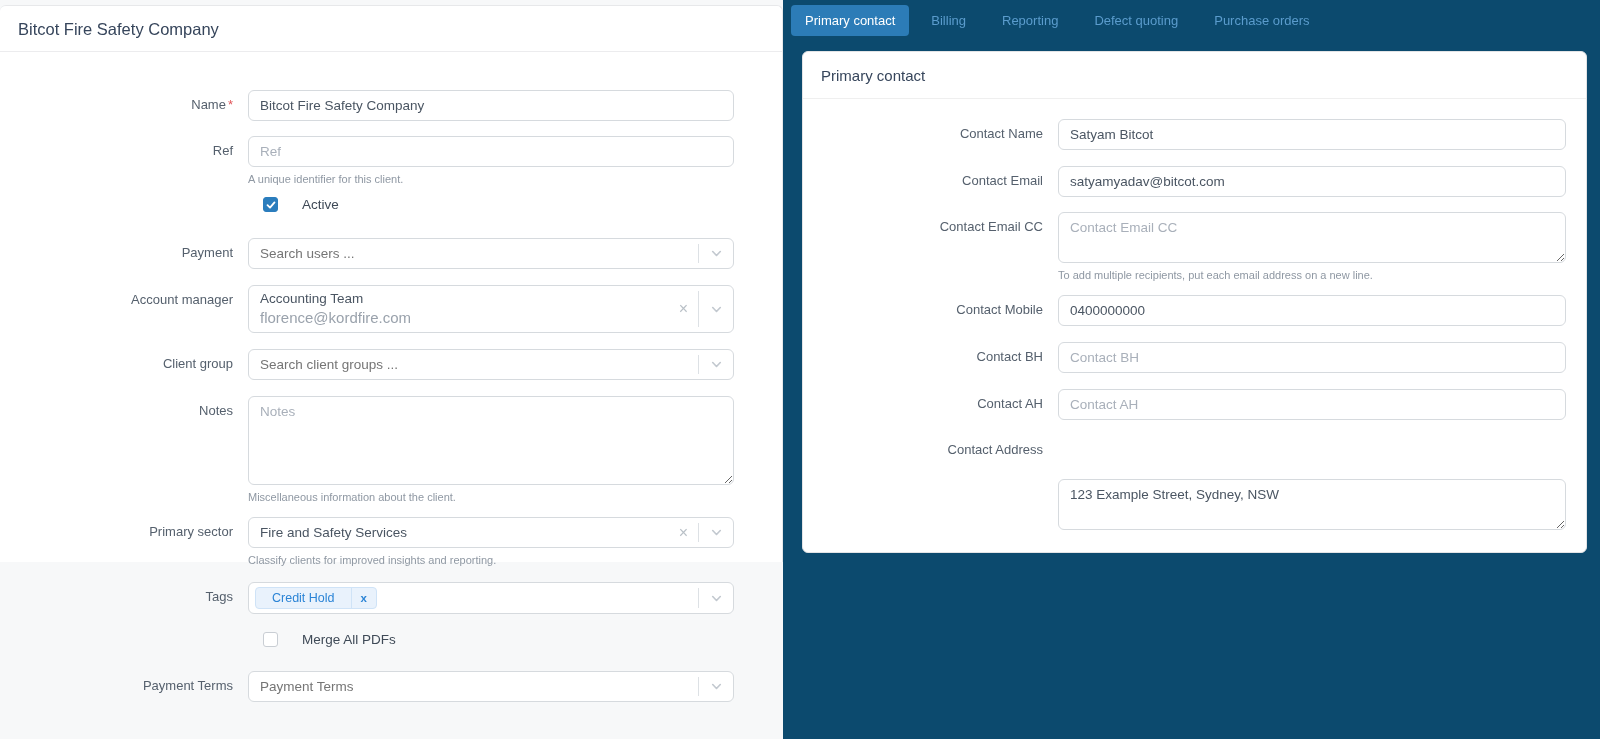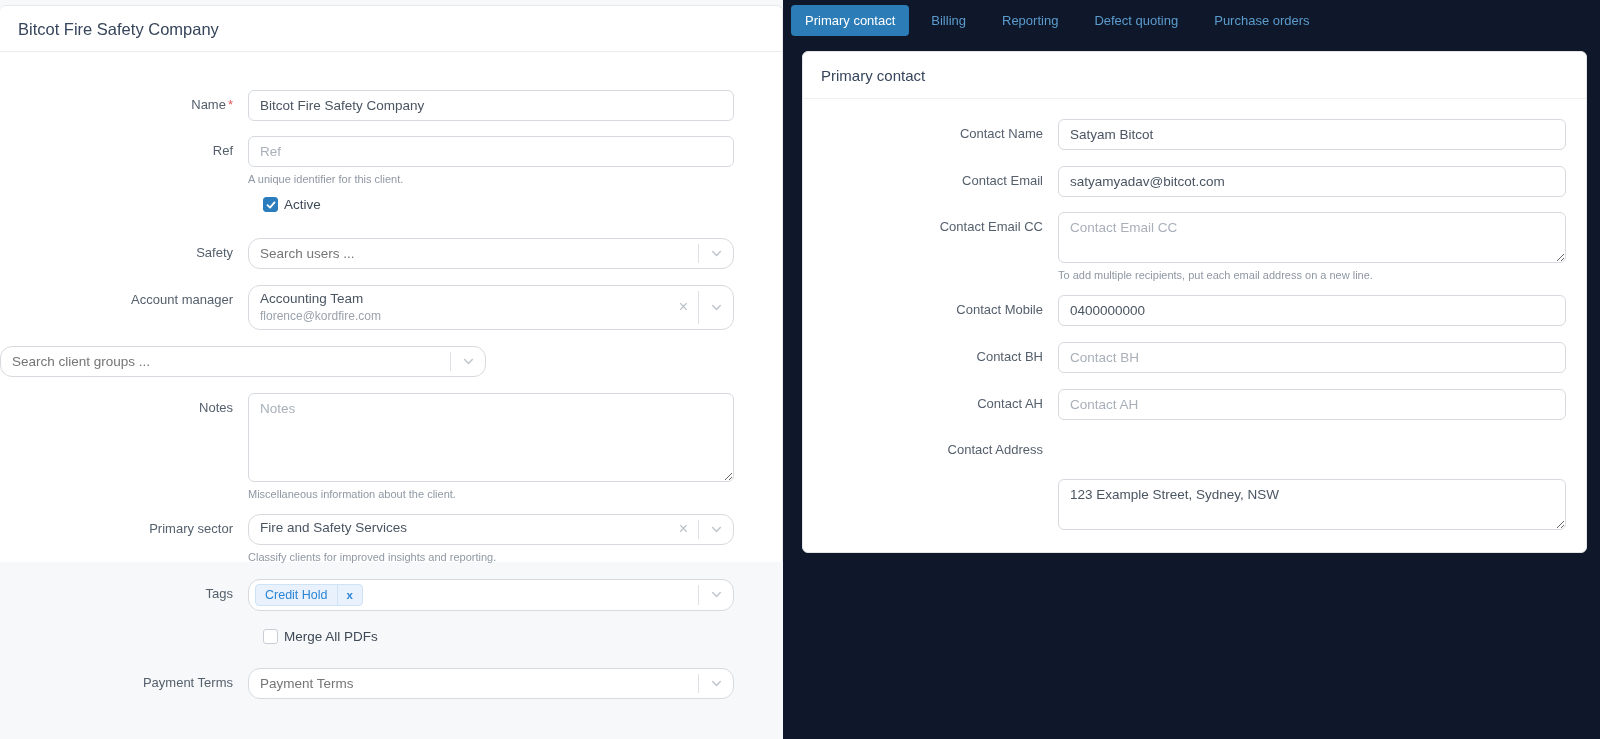--- a/index.html
+++ b/index.html
@@ -48,61 +48,61 @@
   }
   .txt-input::placeholder,textarea::placeholder{color:var(--placeholder);opacity:1;}
   textarea.txt-area{
     width:100%;border:1px solid var(--border);border-radius:6px;
     padding:7px 11px;font-size:13.5px;color:var(--value);outline:none;
     font-family:"Liberation Sans", sans-serif;resize:vertical;display:block;background:#fff;
   }
   .hint{font-size:11px;color:var(--hint);margin-top:6px;}
   
   .select{
-    display:flex;border:1px solid var(--border);
-    border-radius:12px;background:#fff;min-height:31px;position:relative;
+    display:flex;align-items:center;border:1px solid var(--border);
+    border-radius:6px;background:#fff;min-height:31px;position:relative;
   }
   .select .sel-input{
     flex:1;border:none;outline:none;height:29px;padding:0 11px;
     font-size:13.5px;color:var(--value);border-radius:6px;background:transparent;
     font-family:"Liberation Sans", sans-serif;
   }
   .sel-value{flex:1;padding:5px 11px;font-size:13.5px;color:var(--value);line-height:1.2;}
-  .sel-value .sub{font-size:12px;color:#9aa2ac;margin-top:2px;}
+  .sel-value .sub{font-size:15px;color:#9aa2ac;margin-top:2px;}
   .sel-controls{display:flex;align-items:center;flex-shrink:0;align-self:stretch;}
   .clear-x{
     font-size:16px;color:#b9c0c7;padding:0 10px;cursor:pointer;line-height:1;
     display:flex;align-items:center;align-self:stretch;
   }
   .sel-divider{width:1px;background:#dde1e5;align-self:stretch;margin:5px 0;}
   .chev{
     display:flex;align-items:center;justify-content:center;
     width:34px;align-self:stretch;cursor:pointer;
   }
   
-  .check-row{display:flex;align-items:center;gap:6px;}
+  .check-row{display:flex;align-items:center;gap:24px;}
   .checkbox{
     width:15px;height:15px;border-radius:3px;border:1px solid #c9ced4;
     background:#fff;display:inline-flex;align-items:center;justify-content:center;flex-shrink:0;
   }
   .checkbox.checked{background:#2b7dbd;border-color:#2b7dbd;}
   .check-label{font-size:13.5px;color:#3f4a57;}
   
   .tag-wrap{padding:4px 6px;flex:1;display:flex;align-items:center;}
   .tag{
     display:inline-flex;align-items:stretch;border:1px solid #cfe3f7;border-radius:4px;
     background:#e9f2fc;overflow:hidden;font-size:12.5px;color:#2b84d6;
   }
-  .tag .tag-label{padding:3px 9px;display:flex;align-items:center;}
+  .tag .tag-label{padding:3px 16px;display:flex;align-items:center;}
   .tag .tag-x{
     padding:3px 9px;border-left:1px solid #cfe3f7;font-weight:bold;font-size:11.5px;
     display:flex;align-items:center;cursor:pointer;
   }
   
-  .right-panel{position:absolute;left:783px;top:0;width:817px;height:739px;background:#0f172a;}
+  .right-panel{position:absolute;left:783px;top:0;width:817px;height:739px;background:#0c4a6e;}
   .tabs{display:flex;align-items:center;padding:5px 0 0 8px;}
   .tab{
     font-size:13px;padding:8px 14px;color:var(--tab-inactive);
     border-radius:4px;cursor:pointer;margin-right:8px;white-space:nowrap;
   }
   .tab.active{background:var(--accent);color:#fff;}
   .card{
     margin:15px 13px 0 19px;background:#fff;border:1px solid #e3e4e6;border-radius:6px;
   }
   .card-header{
@@ -143,21 +143,21 @@
     <div class="check-row indent-ctl mb26">
       <span class="checkbox checked">
         <svg width="10" height="10" viewBox="0 0 10 10">
             <polyline points="1.5,5.2 4,7.6 8.5,2.4" fill="none" stroke="#ffffff" stroke-width="1.8" stroke-linecap="round" stroke-linejoin="round"></polyline>
           </svg>
       </span>
       <span class="check-label">Active</span>
     </div>
 
     <div class="row mb16">
-      <div class="lbl">Safety</div>
+      <div class="lbl">Payment</div>
       <div class="ctl">
         <div class="select">
           <input class="sel-input" placeholder="Search users ..." style="">
           <div class="sel-controls">
             <span class="sel-divider"></span>
             <span class="chev">
                 <svg width="13" height="13" viewBox="0 0 12 12">
                   <polyline points="2.5,4.2 6,7.8 9.5,4.2" fill="none" stroke="#c2c8cf" stroke-width="1.5" stroke-linecap="round" stroke-linejoin="round"></polyline>
                 </svg>
               </span>
@@ -181,20 +181,21 @@
                 <svg width="13" height="13" viewBox="0 0 12 12">
                   <polyline points="2.5,4.2 6,7.8 9.5,4.2" fill="none" stroke="#c2c8cf" stroke-width="1.5" stroke-linecap="round" stroke-linejoin="round"></polyline>
                 </svg>
               </span>
           </div>
         </div>
       </div>
     </div>
 
     <div class="row mb16">
+      <div class="lbl">Client group</div>
       <div class="ctl">
         <div class="select">
           <input class="sel-input" placeholder="Search client groups ..." style="">
           <div class="sel-controls">
             <span class="sel-divider"></span>
             <span class="chev">
                 <svg width="13" height="13" viewBox="0 0 12 12">
                   <polyline points="2.5,4.2 6,7.8 9.5,4.2" fill="none" stroke="#c2c8cf" stroke-width="1.5" stroke-linecap="round" stroke-linejoin="round"></polyline>
                 </svg>
               </span>

